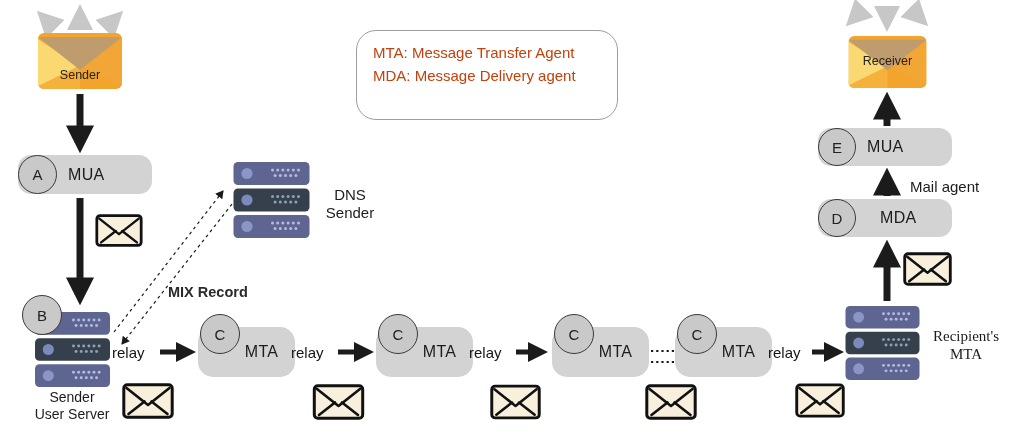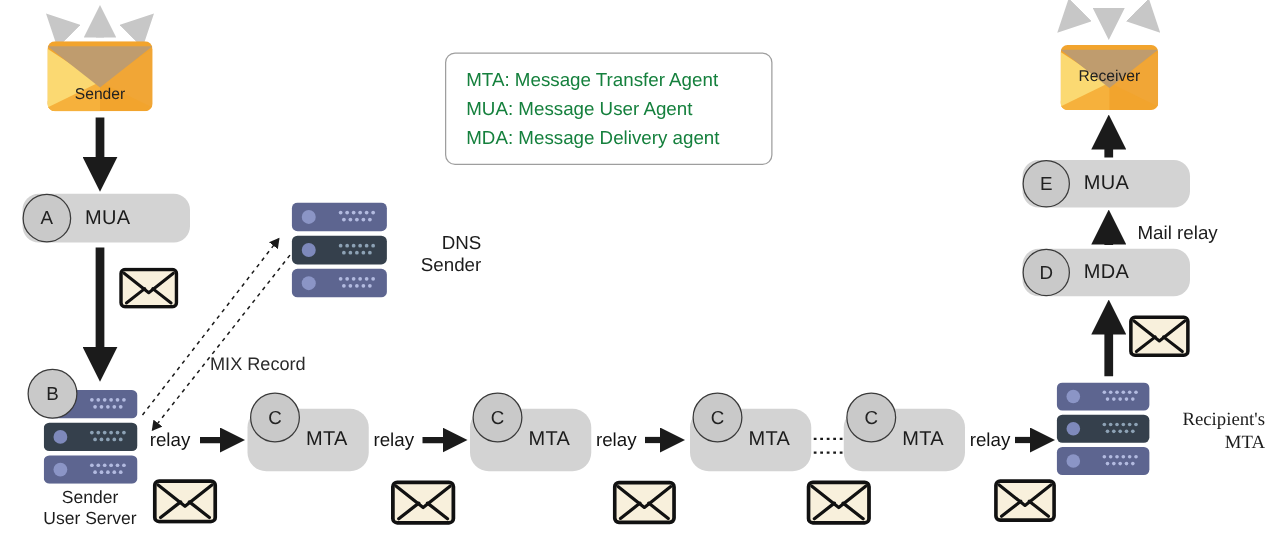--- a/index.html
+++ b/index.html
@@ -7,27 +7,27 @@
           font-family:"Liberation Sans",sans-serif;color:#1e1e1e;}
   svg.layer{position:absolute;left:0;top:0;pointer-events:none;}
   .node{position:absolute;background:#d3d3d3;border-radius:13px;display:flex;align-items:center;}
   .node.tall{border-radius:15px;justify-content:center;}
   .badge{border-radius:50%;background:#c9c9c9;border:1.6px solid #3a3a3a;
          display:flex;align-items:center;justify-content:center;
          font-size:15px;color:#222;box-sizing:border-box;flex:none;}
   .badge.float{position:absolute;}
   .node-label{font-size:16px;font-weight:500;color:#1c1c1c;letter-spacing:.3px;text-align:right;}
   .cap{position:absolute;text-align:center;font-size:14px;line-height:17px;color:#1c1c1c;}
-  .cap2{position:absolute;text-align:right;font-size:15px;line-height:18px;color:#1c1c1c;}
-  .relay{position:absolute;text-align:center;font-size:15px;font-weight:500;color:#141414;width:48px;}
-  .mix{position:absolute;font-size:14.5px;font-weight:400;color:#2a2a2a;}
+  .cap2{position:absolute;text-align:center;font-size:15px;line-height:18px;color:#1c1c1c;}
+  .relay{position:absolute;text-align:left;font-size:15px;font-weight:500;color:#141414;width:48px;}
+  .mix{position:absolute;font-size:14.5px;font-weight:700;color:#2a2a2a;}
   .env-label{position:absolute;text-align:center;font-size:12.5px;font-weight:500;color:#222;}
-  .legend{position:absolute;left:356px;top:42px;width:262px;height:90px;box-sizing:border-box;
-          border:1.5px solid #9e9e9e;border-radius:8px;background:#fff;
-          padding:10px 0 0 16px;font-size:15px;line-height:23px;color:#15803d;}
+  .legend{position:absolute;left:356px;top:30px;width:262px;height:90px;box-sizing:border-box;
+          border:1.5px solid #9e9e9e;border-radius:20px;background:#fff;
+          padding:10px 0 0 16px;font-size:15px;line-height:23px;color:#c2410c;}
 </style>
 </head>
 <body>
 
 <div class="canvas">
 
   <svg class="layer" width="1016" height="433" viewBox="0 0 1016 433">
     <defs>
       <marker id="barrow" markerWidth="4" markerHeight="4" refX="1.8" refY="2" orient="auto">
         <path d="M0,0 L4,2 L0,4 Z" fill="#1b1b1b"></path>
@@ -134,21 +134,20 @@
     <use href="#sym-mail" x="645" y="384" width="52" height="36"></use>
     <use href="#sym-mail" x="795" y="383" width="50" height="35"></use>
     <use href="#sym-mail" x="903" y="252" width="49" height="34"></use>
   </svg>
 
   <div class="env-label" style="left:38px;top:68px;width:84px;">Sender</div>
   <div class="env-label" style="left:845px;top:54px;width:85px;">Receiver</div>
 
   <div class="legend">
     <div>MTA: Message Transfer Agent</div>
-    <div>MUA: Message User Agent</div>
     <div>MDA: Message Delivery agent</div>
   </div>
 
   <div class="node" style="left:18px;top:155px;width:134px;height:39px;">
     <span class="badge" style="width:39px;height:39px;">A</span>
     <span class="node-label" style="margin-left:11px;">MUA</span>
   </div>
 
   <div class="badge float" style="left:22px;top:295px;width:40px;height:40px;">B</div>
   <div class="cap" style="left:22px;top:389px;width:100px;">
@@ -185,23 +184,23 @@
   <div class="relay" style="left:469px;top:344px;">relay</div>
   <div class="relay" style="left:768px;top:344px;">relay</div>
 
   <div class="cap2" style="left:920px;top:327px;width:92px;font-family:Liberation Serif, serif;">
     <div>Recipient's</div>
     <div>MTA</div>
   </div>
 
   <div class="node" style="left:818px;top:199px;width:134px;height:38px;">
     <span class="badge" style="width:38px;height:38px;">D</span>
-    <span class="node-label" style="margin-left:11px;">MDA</span>
+    <span class="node-label" style="margin-left:24px;">MDA</span>
   </div>
 
   <div class="node" style="left:818px;top:128px;width:134px;height:38px;">
     <span class="badge" style="width:38px;height:38px;">E</span>
     <span class="node-label" style="margin-left:11px;">MUA</span>
   </div>
 
-  <div class="cap2" style="left:910px;top:178px;width:80px;text-align:left;">Mail relay</div>
+  <div class="cap2" style="left:910px;top:178px;width:80px;text-align:left;">Mail agent</div>
 
 </div>
 
 </body></html>

